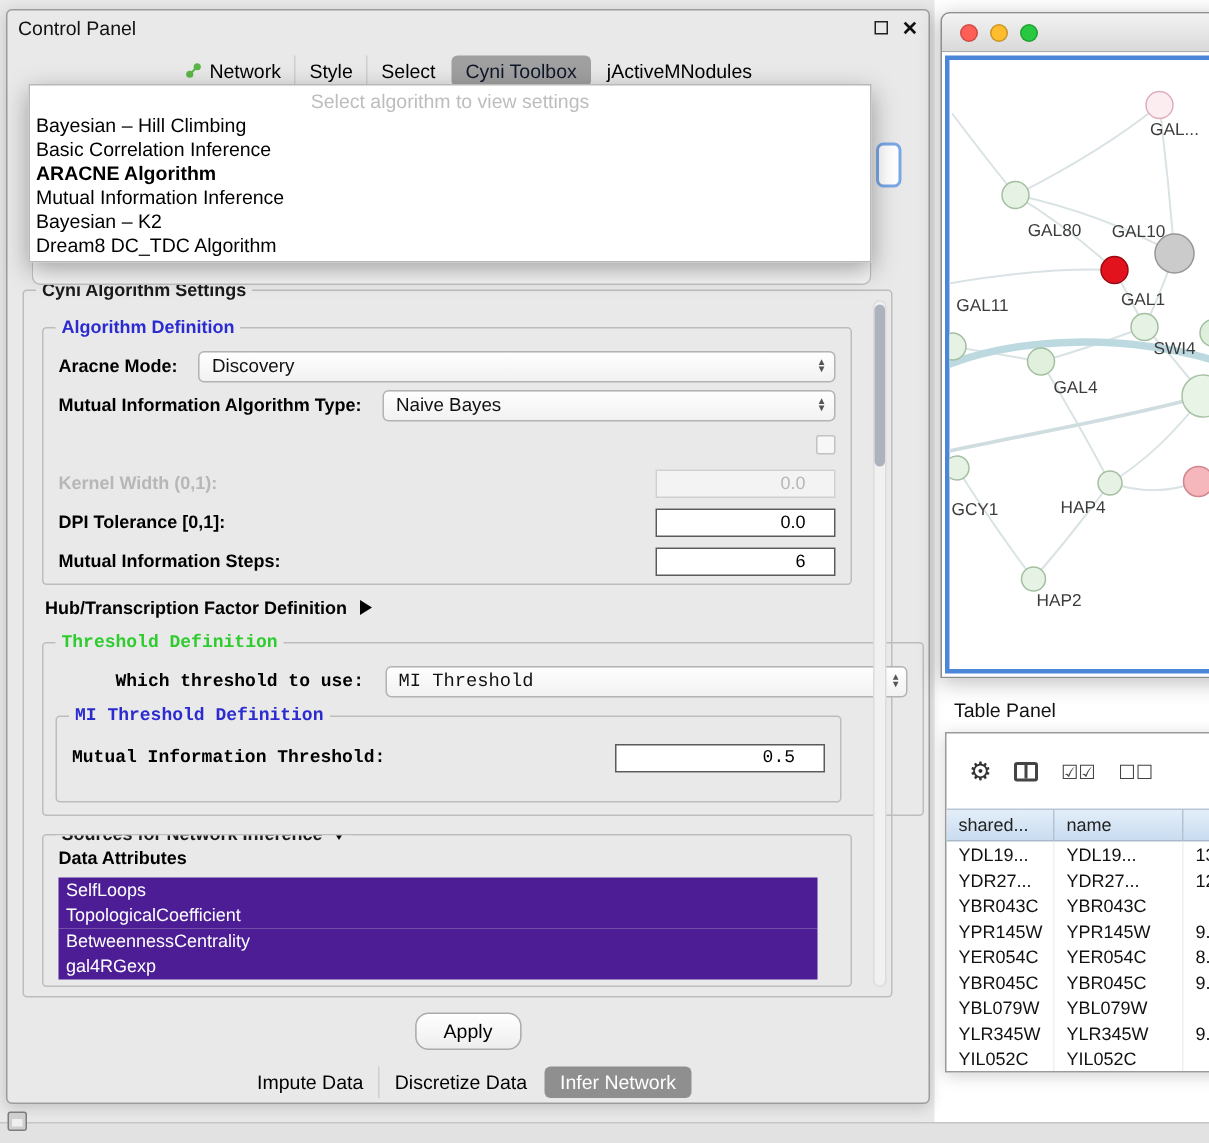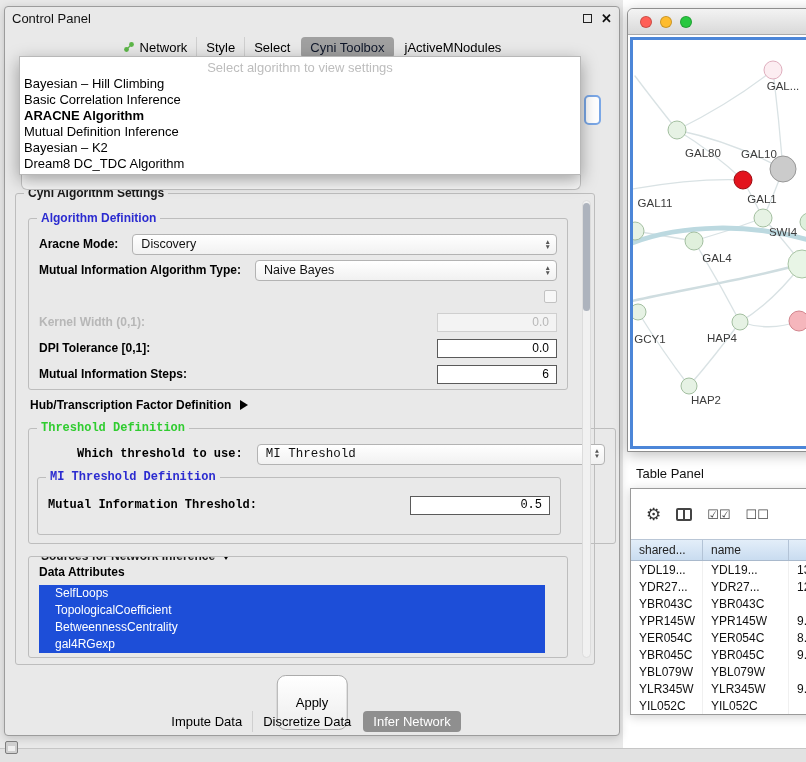--- a/index.html
+++ b/index.html
@@ -35,43 +35,43 @@
 
   .settings { left:10px; top:186px; width:580px; height:472px; }
   .alg-group { left:12px; top:24px; width:540px; height:172px; }
   .rows { padding-top:12px; }
   .row { display:flex; align-items:center; height:26px; padding:0 10px; font-size:12px;justify-content:space-between; }
   .lbl { font-weight:bold; color:#000; white-space:nowrap; }
   .lbl.dis { color:#b7b7b7; }
   .combo { flex:1; margin-left:14px; height:21px; background:linear-gradient(#ffffff,#f1f1f1); border:1px solid #b3b3b3; border-radius:4px; display:flex; align-items:center; padding-left:8px; font-size:12.5px; color:#111; }
   .arrows { margin-left:auto; margin-right:5px; display:flex; flex-direction:column; color:#555; }
   .arrows i { font-style:normal; font-size:6.5px; line-height:5.5px; display:block; }
-  .tf { margin-left:auto; width:120px; height:19px; font-size:12px; display:flex; align-items:center; justify-content:flex-end; padding:0 7px; background:#fff; border:1px solid #5a5a5a; color:#000; }
+  .tf { margin-left:auto; width:120px; height:19px; font-size:12px; display:flex; align-items:center; justify-content:flex-end; padding:0 19px; background:#fff; border:1px solid #5a5a5a; color:#000; }
   .tf.dis { background:#f3f3f3; border-color:#cfcfcf; color:#b7b7b7; }
   .checkbox { margin-left:auto; width:13px; height:13px; border:1px solid #c2c2c2; background:#f7f7f7; border-radius:2px; }
 
   .hub-row { position:absolute; left:14px; top:204px; display:flex; align-items:center; gap:9px; font-size:12px; font-weight:bold; color:#000; }
   .tri-right { width:0; height:0; border-left:8px solid #000; border-top:5px solid transparent; border-bottom:5px solid transparent; }
   .tri-down { width:0; height:0; border-top:8px solid #000; border-left:5px solid transparent; border-right:5px solid transparent; }
 
   .thr-group { left:12px; top:234px; width:588px; height:116px;font-family:Liberation Mono, monospace; }
   .thr-row { margin-top:12px; padding-left:48px; }
   .mi-group { left:8px; top:48px; width:524px; height:58px; }
   .mi-row { margin-top:14px; }
   .mi-row .tf { width:140px; }
 
   .srcs-group { left:12px; top:362px; width:540px; height:102px; overflow:hidden; }
   .attr-lbl { position:absolute; left:10px; top:8px; font-size:12px; font-weight:bold; }
   .attr-list { position:absolute; left:10px; top:28px; width:506px; }
-  .list-item { height:17px; line-height:17px; background:#1d4ed8; color:#fff; font-size:12px; padding-left:16px; }
+  .list-item { height:17px; line-height:17px; background:#4c1d95; color:#fff; font-size:12px; padding-left:5px; }
 
   .scrollbar { position:absolute; right:3px; top:6px; bottom:6px; width:9px; background:#f1f1f1; border:1px solid #dcdcdc; border-radius:5px; }
   .thumb { position:absolute; left:0; top:2px; width:7px; height:108px; background:#adb3bd; border-radius:4px; }
 
-  .apply-btn { position:absolute; top:668px; left:50%; transform:translateX(-50%); padding:19px 18px; font-size:13px; font-family:"Liberation Sans",sans-serif; background:linear-gradient(#ffffff,#ededed); border:1px solid #ababab; border-radius:9px; color:#000; }
+  .apply-btn { position:absolute; top:668px; left:50%; transform:translateX(-50%); padding:4px 18px; font-size:13px; font-family:"Liberation Sans",sans-serif; background:linear-gradient(#ffffff,#ededed); border:1px solid #ababab; border-radius:9px; color:#000; }
 
   .bottom-tabs { position:absolute; top:702px; left:0; right:0; height:24px; display:flex; justify-content:center; align-items:center; font-size:13px; }
   .btab { padding:3px 10px; white-space:nowrap; }
   .btab + .btab { border-left:1px solid #cfcfcf; }
   .btab.active { background:#8f8f8f; color:#fff; border-radius:4px; border-left:none; margin:0 2px; }
 
   
   .net-win { position:absolute; left:627px; top:8px; width:200px; height:444px; background:#fff; border:1px solid #8e8e8e; border-radius:6px 6px 0 0; box-shadow:0 3px 14px rgba(0,0,0,.25); }
   .net-titlebar { height:26px; background:linear-gradient(#f3f3f3,#d9d9d9); border-bottom:1px solid #ababab; border-radius:6px 6px 0 0; display:flex; align-items:center; padding-left:12px; gap:8px; }
   .light { width:12px; height:12px; border-radius:50%; border:1px solid rgba(0,0,0,.2); }
@@ -224,21 +224,21 @@
         <div class="thumb"></div>
       </div>
     </div>
 
     <div class="popup" style="position:absolute; left:14px; top:49px; width:562px; z-index:40; background:#fff; border:1px solid #b8b8b8; box-shadow:0 5px 16px rgba(0,0,0,.35); padding:2px 0; font-size:13px;">
       <div class="popup-header" style="color:#bdbdbd; text-align:center; height:17px; line-height:17px;">Select algorithm to view settings</div>
       <div>
           <div style="height: 16px; line-height: 16px; padding-left: 4px; color: rgb(0, 0, 0);">Bayesian – Hill Climbing</div>
           <div style="height: 16px; line-height: 16px; padding-left: 4px; color: rgb(0, 0, 0);">Basic Correlation Inference</div>
           <div style="height: 16px; line-height: 16px; padding-left: 4px; color: rgb(0, 0, 0); font-weight: bold;">ARACNE Algorithm</div>
-          <div style="height: 16px; line-height: 16px; padding-left: 4px; color: rgb(0, 0, 0);">Mutual Definition Inference</div>
+          <div style="height: 16px; line-height: 16px; padding-left: 4px; color: rgb(0, 0, 0);">Mutual Information Inference</div>
           <div style="height: 16px; line-height: 16px; padding-left: 4px; color: rgb(0, 0, 0);">Bayesian – K2</div>
           <div style="height: 16px; line-height: 16px; padding-left: 4px; color: rgb(0, 0, 0);">Dream8 DC_TDC Algorithm</div>
         </div>
     </div>
 
     <button class="apply-btn">Apply</button>
 
     <div class="bottom-tabs">
         <div class="btab">Impute Data</div>
         <div class="btab">Discretize Data</div>

